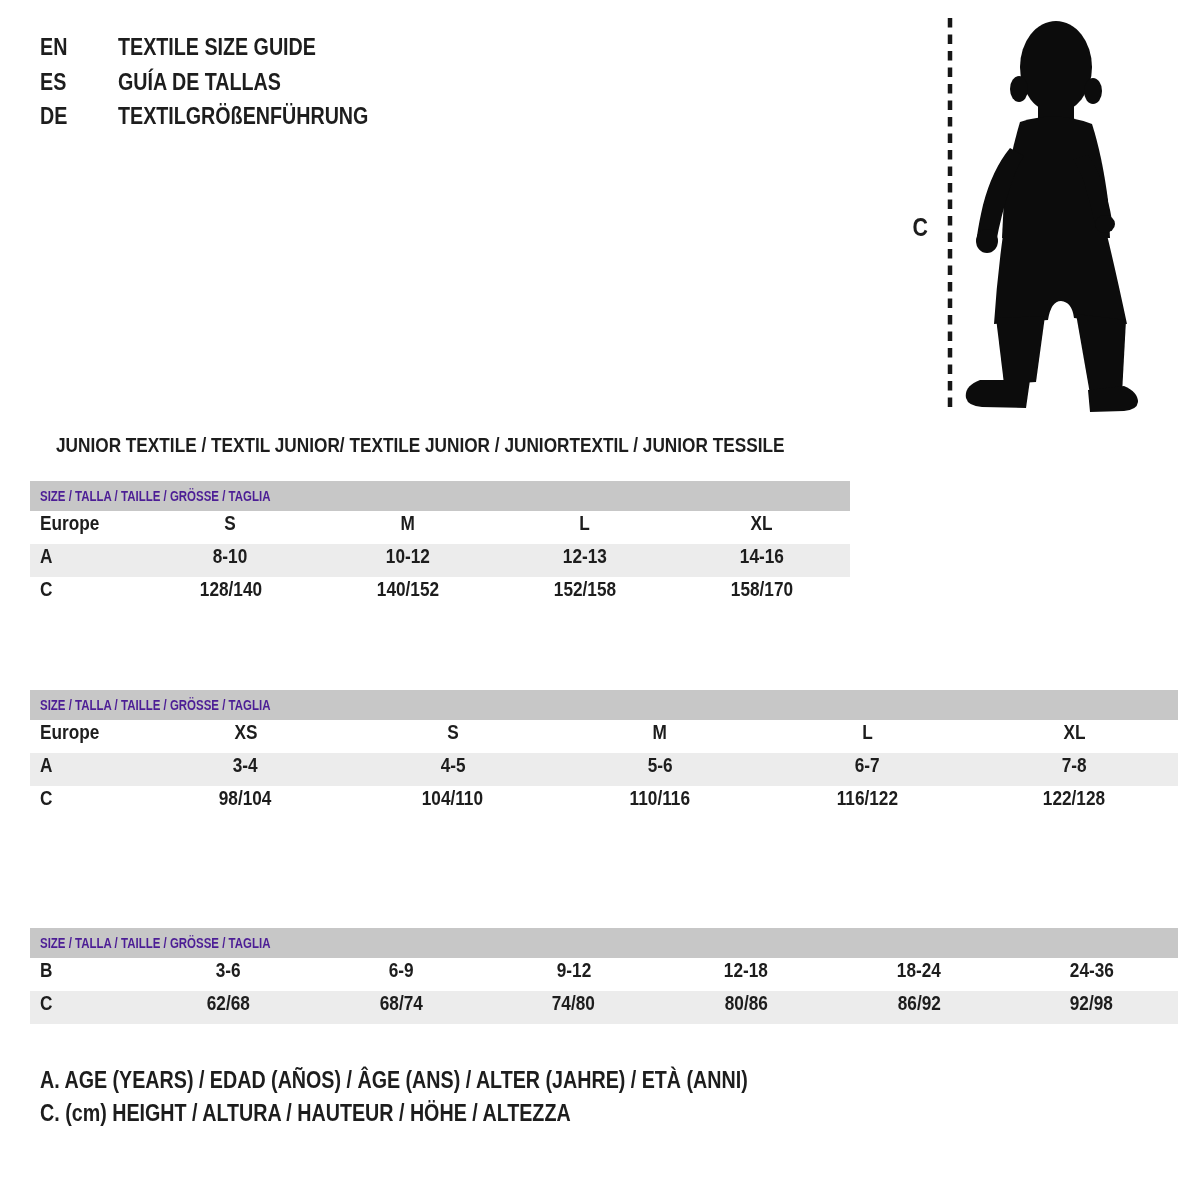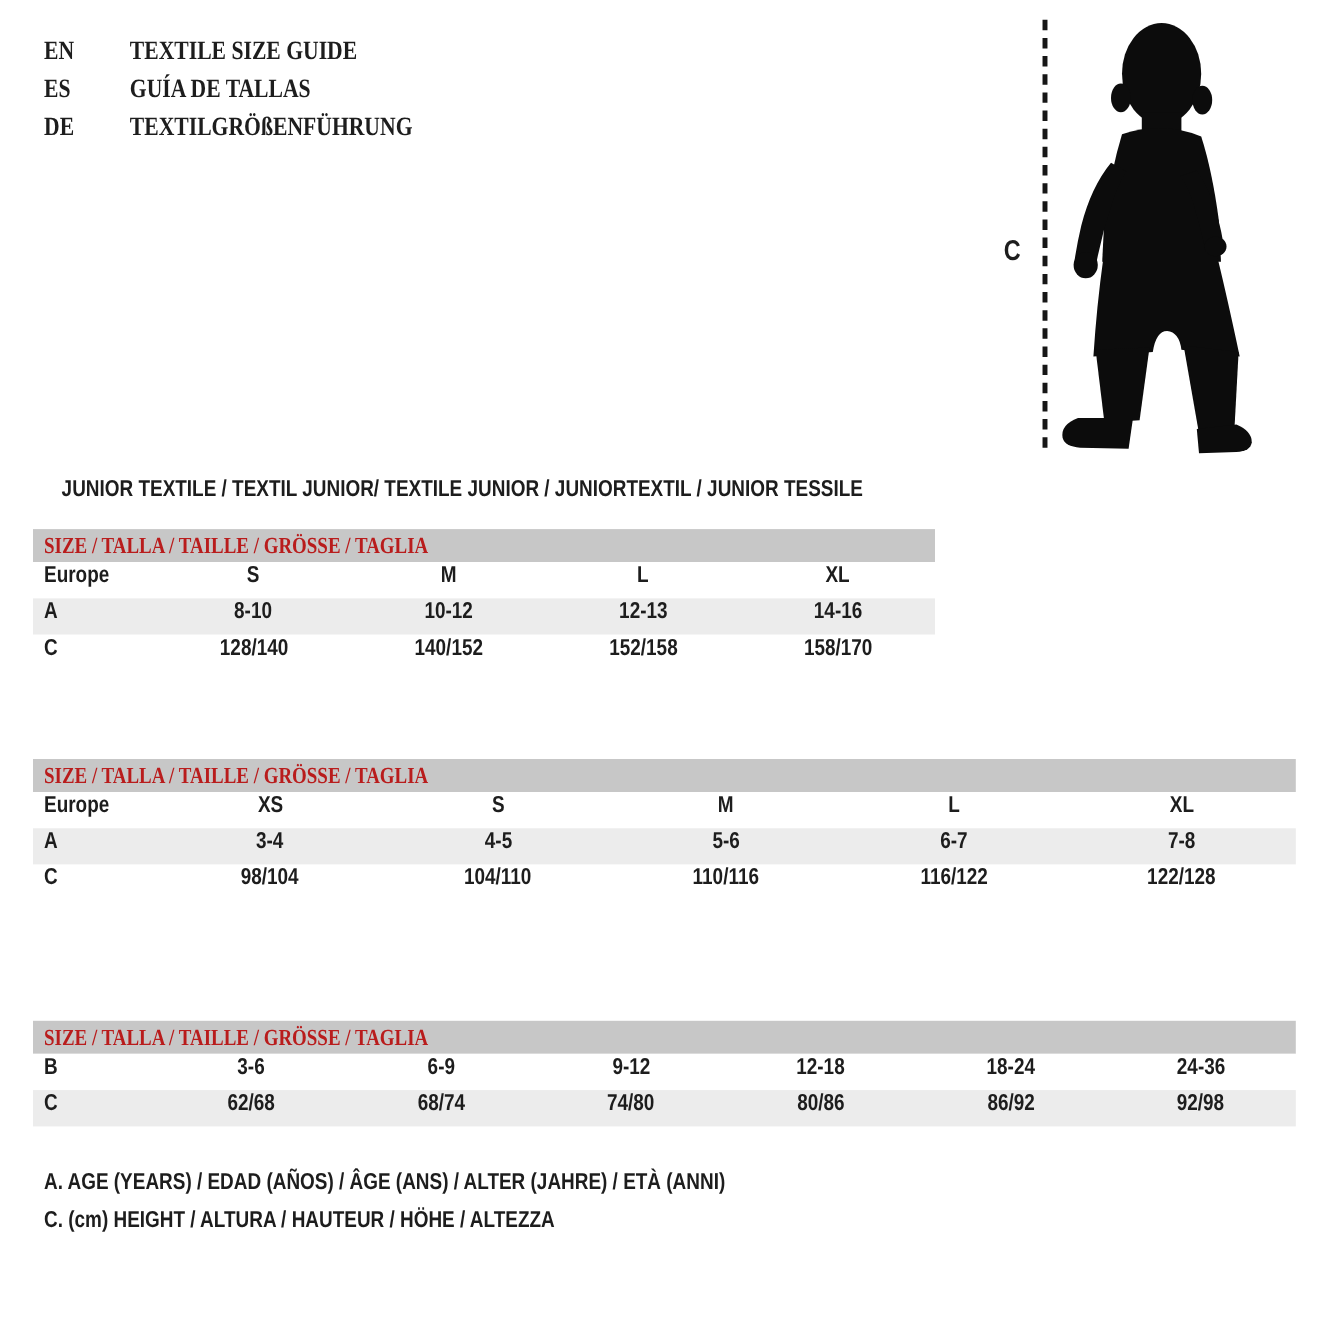--- a/index.html
+++ b/index.html
@@ -7,43 +7,43 @@
     position:relative; width:1200px; height:1200px; background:#ffffff;
     font-family:"Liberation Sans", sans-serif; font-weight:bold; color:#1d1d1d;
     overflow:hidden;
   }
   
   .cx  { display:inline-block; transform:scaleX(.82); transform-origin:left center; white-space:nowrap; }
   .cxc { display:inline-block; transform:scaleX(.82); transform-origin:center center; white-space:nowrap; }
 
   
   .lang-list { position:absolute; left:40px; top:30px; }
-  .lang-row  { display:flex; align-items:center; height:34.5px; font-size:24px;font-family:Liberation Serif, serif; }
+  .lang-row  { display:flex; align-items:center; height:34.5px; font-size:24px; }
   .lang-code { width:78px; }
 
   
   .figure-svg { position:absolute; left:900px; top:10px; width:240px; height:420px; }
   .figure-c   { position:absolute; left:908px; top:212px; width:30px; text-align:center; font-size:26px; }
 
   
   .sec-title { position:absolute; left:56px; font-size:21px; line-height:24px; }
   .babies-title { line-height:33px; }
 
   
   .sizetable { position:absolute; left:30px; }
   .size-bar  { height:30px; background:#c7c7c7; display:flex; align-items:center;
-               padding-left:10px; font-size:21px; color:#b91c1c;font-family:Liberation Serif, serif; }
+               padding-left:10px; font-size:14px; color:#4c1d95; }
   .trow      { display:flex; align-items:flex-start; height:33px; font-size:21px; background:#ffffff; }
   .trow.alt  { background:#ececec; }
   .trow .lbl { width:112px; padding-left:10px; box-sizing:border-box; }
   .trow .cell{ flex:1; display:flex; justify-content:center; }
 
   
   .legend { position:absolute; left:40px; top:1063px; }
-  .legend-line { height:33.5px; display:flex; font-size:21px; }
+  .legend-line { height:33.5px; display:flex; align-items:center; font-size:24px; }
 
   .tsub { font-size:13px; vertical-align:-4px; letter-spacing:0; }
 </style>
 </head>
 <body>
 
 <div class="canvas">
 
   <div class="lang-list">
     <div class="lang-row">

